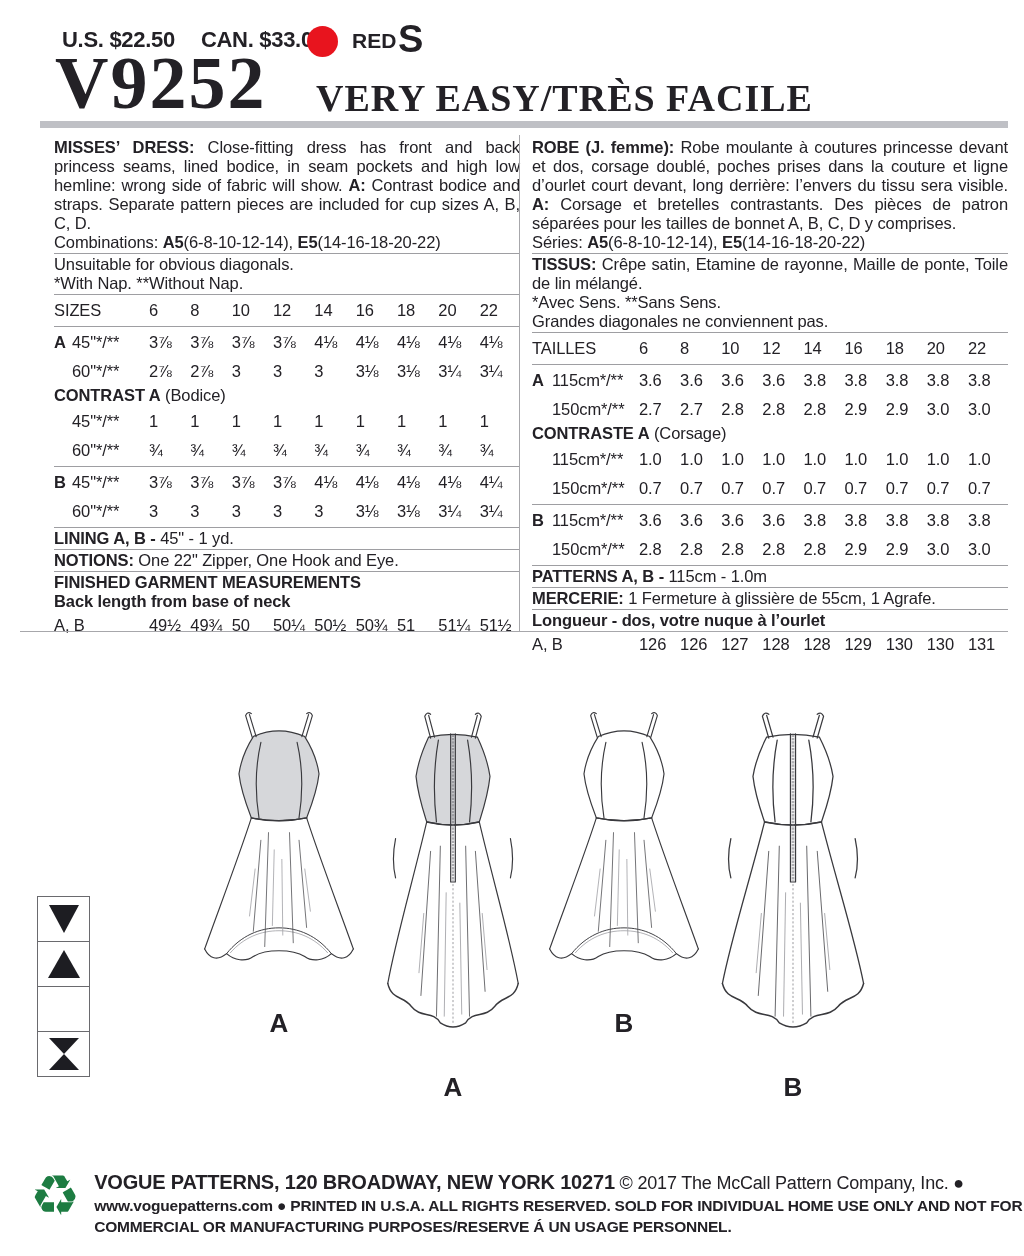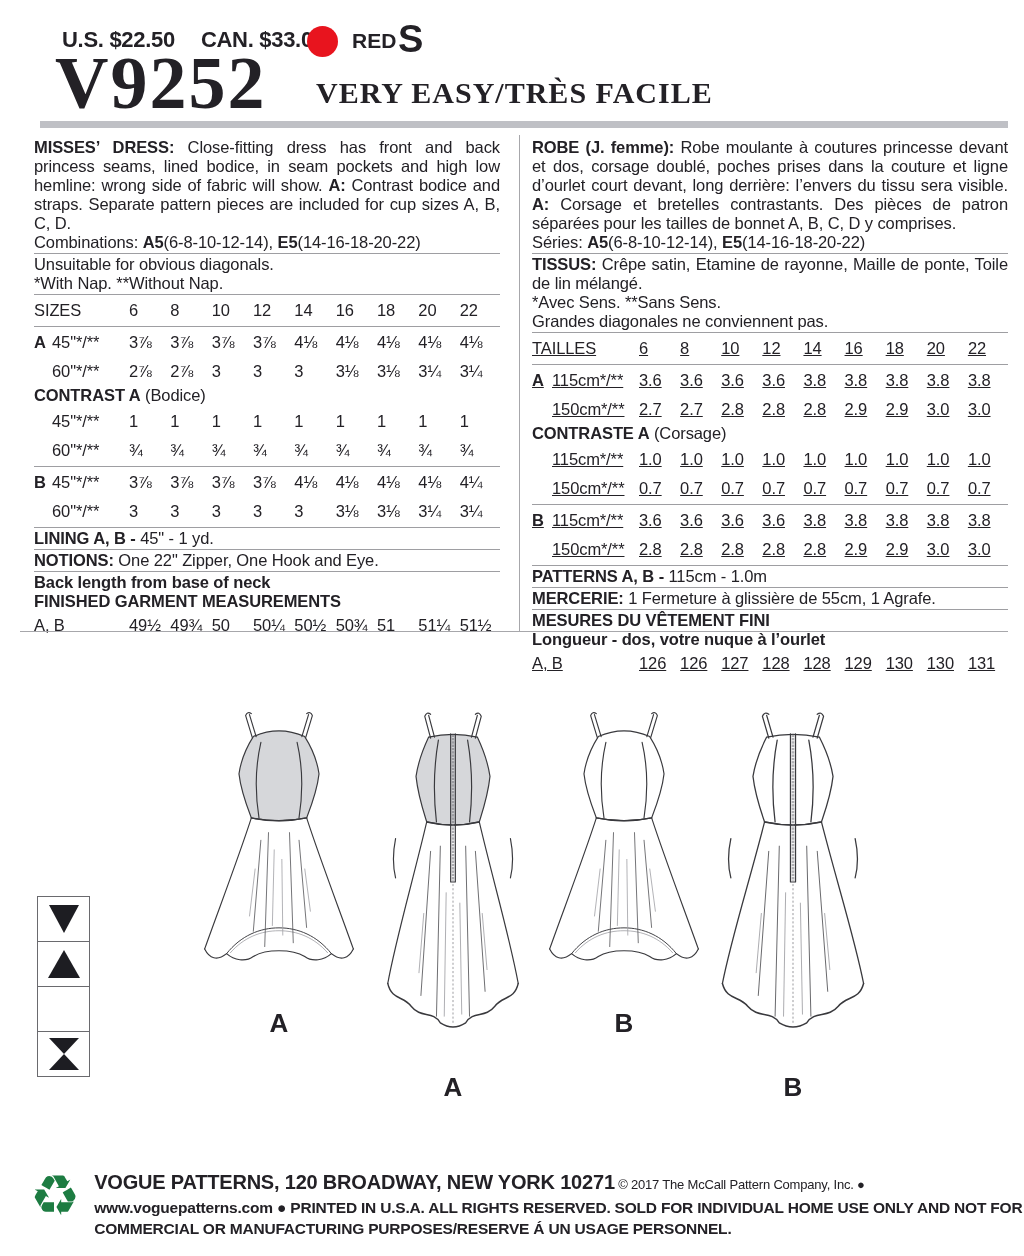--- a/index.html
+++ b/index.html
@@ -7,57 +7,57 @@
         font-family:"Liberation Sans",sans-serif;color:#232126;overflow:hidden;}
   
   .price{position:absolute;left:62px;top:27px;font-size:22px;font-weight:700;letter-spacing:-0.3px;}
   .price span{margin-right:26px;}
   .red-dot{position:absolute;left:307px;top:26px;width:31px;height:31px;border-radius:50%;}
   .color-name{position:absolute;left:352px;top:29px;font-size:21px;font-weight:700;}
   .size-letter{position:absolute;left:398px;top:18px;font-size:38px;font-weight:700;}
   .pattern-number{position:absolute;left:55px;top:46px;font-family:"Liberation Serif",serif;
         font-size:74px;font-weight:700;line-height:1;letter-spacing:2px;}
   .tagline{position:absolute;left:316px;top:76px;font-family:"Liberation Serif",serif;
-        font-size:30px;font-weight:700;letter-spacing:1px;}
+        font-size:38px;font-weight:700;letter-spacing:1px;}
   .gray-bar{position:absolute;left:40px;top:121px;width:968px;height:7px;background:#bfc0c5;}
   
   .col{position:absolute;top:136px;font-size:16.5px;line-height:19px;letter-spacing:-0.1px;}
-  .col-en{left:34px;width:466px;}
+  .col-en{left:54px;width:466px;}
   .col-fr{left:532px;width:476px;}
   .v-divider{position:absolute;left:519px;top:135px;width:1px;height:496px;background:#a7a7ab;}
   .bottom-line{position:absolute;left:20px;top:631px;width:988px;height:1px;background:#a7a7ab;}
   .para{margin:2px 0 0 0;text-align:justify;}
   .combo{margin:26px 0 3px 0;}
   .rule{border-top:1px solid #9e9ea2;margin:1px 0 1px 0;height:0;}
   .plain{margin:0;}
   b{font-weight:700;}
   
   .trow{display:grid;grid-template-columns:18px 76px repeat(9,1fr);height:29px;align-items:center;}
-  .col-fr .trow{grid-template-columns:20px 86px repeat(9,1fr);text-decoration:underline;}
+  .col-fr .trow{grid-template-columns:20px 86px repeat(9,1fr);}
   .trow .v{padding-left:1px;white-space:nowrap;}
   .trow .lab{white-space:nowrap;}
   .thead .lab{grid-column:1/3;}
   .fin .lab{grid-column:1/3;}
   .tsec{height:21px;}
   
   .drawing{position:absolute;}
   .view-label{position:absolute;font-size:26px;font-weight:700;text-align:center;}
   .vA .bodice{fill:#d6d7da;}
   .vB .bodice{fill:#ffffff;}
   svg.dress{display:block;width:100%;height:100%;}
   
   .symbol-strip{position:absolute;left:37px;top:896px;width:51px;border:1px solid #6a6a6e;}
   .symbol-cell{width:51px;height:44px;border-bottom:1px solid #6a6a6e;display:flex;align-items:center;justify-content:center;}
   .symbol-cell:last-child{border-bottom:none;}
   
   .footer{position:absolute;left:30px;top:1168px;width:980px;display:flex;}
   .recycle{font-size:56px;line-height:56px;margin-right:14px;width:64px;text-align:center;}
   .footer-text{padding-top:2px;letter-spacing:-0.2px;}
   .f-line1{font-size:20px;font-weight:700;line-height:24px;white-space:nowrap;}
-  .f-line1 .small{font-size:13px;font-weight:400;}
+  .f-line1 .small{font-size:18px;font-weight:400;}
   .f-line2,.f-line3{font-size:15.5px;line-height:21px;white-space:nowrap;font-weight:bold;}
 </style>
 </head>
 <body>
 
 <div class="page">
 
   <div class="price">
     <span>U.S. $22.50</span><span>CAN. $33.00</span>
   </div>
@@ -169,22 +169,22 @@
           <span class="v">3⅛</span>
           <span class="v">3¼</span>
           <span class="v">3¼</span>
         </div>
     </div>
     <div class="rule"></div>
     <p class="plain"><b>LINING A, B - </b><span>45" - 1 yd.</span></p>
     <div class="rule"></div>
     <p class="plain"><b>NOTIONS:</b><span> One 22" Zipper, One Hook and Eye.</span></p>
     <div class="rule"></div>
+    <p class="plain"><b>FINISHED GARMENT MEASUREMENTS</b></p>
     <p class="plain"><b>Back length from base of neck</b></p>
-    <p class="plain"><b>FINISHED GARMENT MEASUREMENTS</b></p>
     <div class="trow fin">
         <span class="lab">A, B</span>
         <span class="v">49½</span>
         <span class="v">49¾</span>
         <span class="v">50</span>
         <span class="v">50¼</span>
         <span class="v">50½</span>
         <span class="v">50¾</span>
         <span class="v">51</span>
         <span class="v">51¼</span>
@@ -296,21 +296,20 @@
           <span class="v">2.9</span>
           <span class="v">3.0</span>
           <span class="v">3.0</span>
         </div>
     </div>
     <div class="rule"></div>
     <p class="plain"><b>PATTERNS A, B - </b><span>115cm - 1.0m</span></p>
     <div class="rule"></div>
     <p class="plain"><b>MERCERIE:</b><span> 1 Fermeture à glissière de 55cm, 1 Agrafe.</span></p>
     <div class="rule"></div>
-    <p class="plain"><b>MESURES DU VÊTEMENT FINI</b></p>
     <p class="plain"><b>Longueur - dos, votre nuque à l’ourlet</b></p>
     <div class="trow fin">
         <span class="lab">A, B</span>
         <span class="v">126</span>
         <span class="v">126</span>
         <span class="v">127</span>
         <span class="v">128</span>
         <span class="v">128</span>
         <span class="v">129</span>
         <span class="v">130</span>

